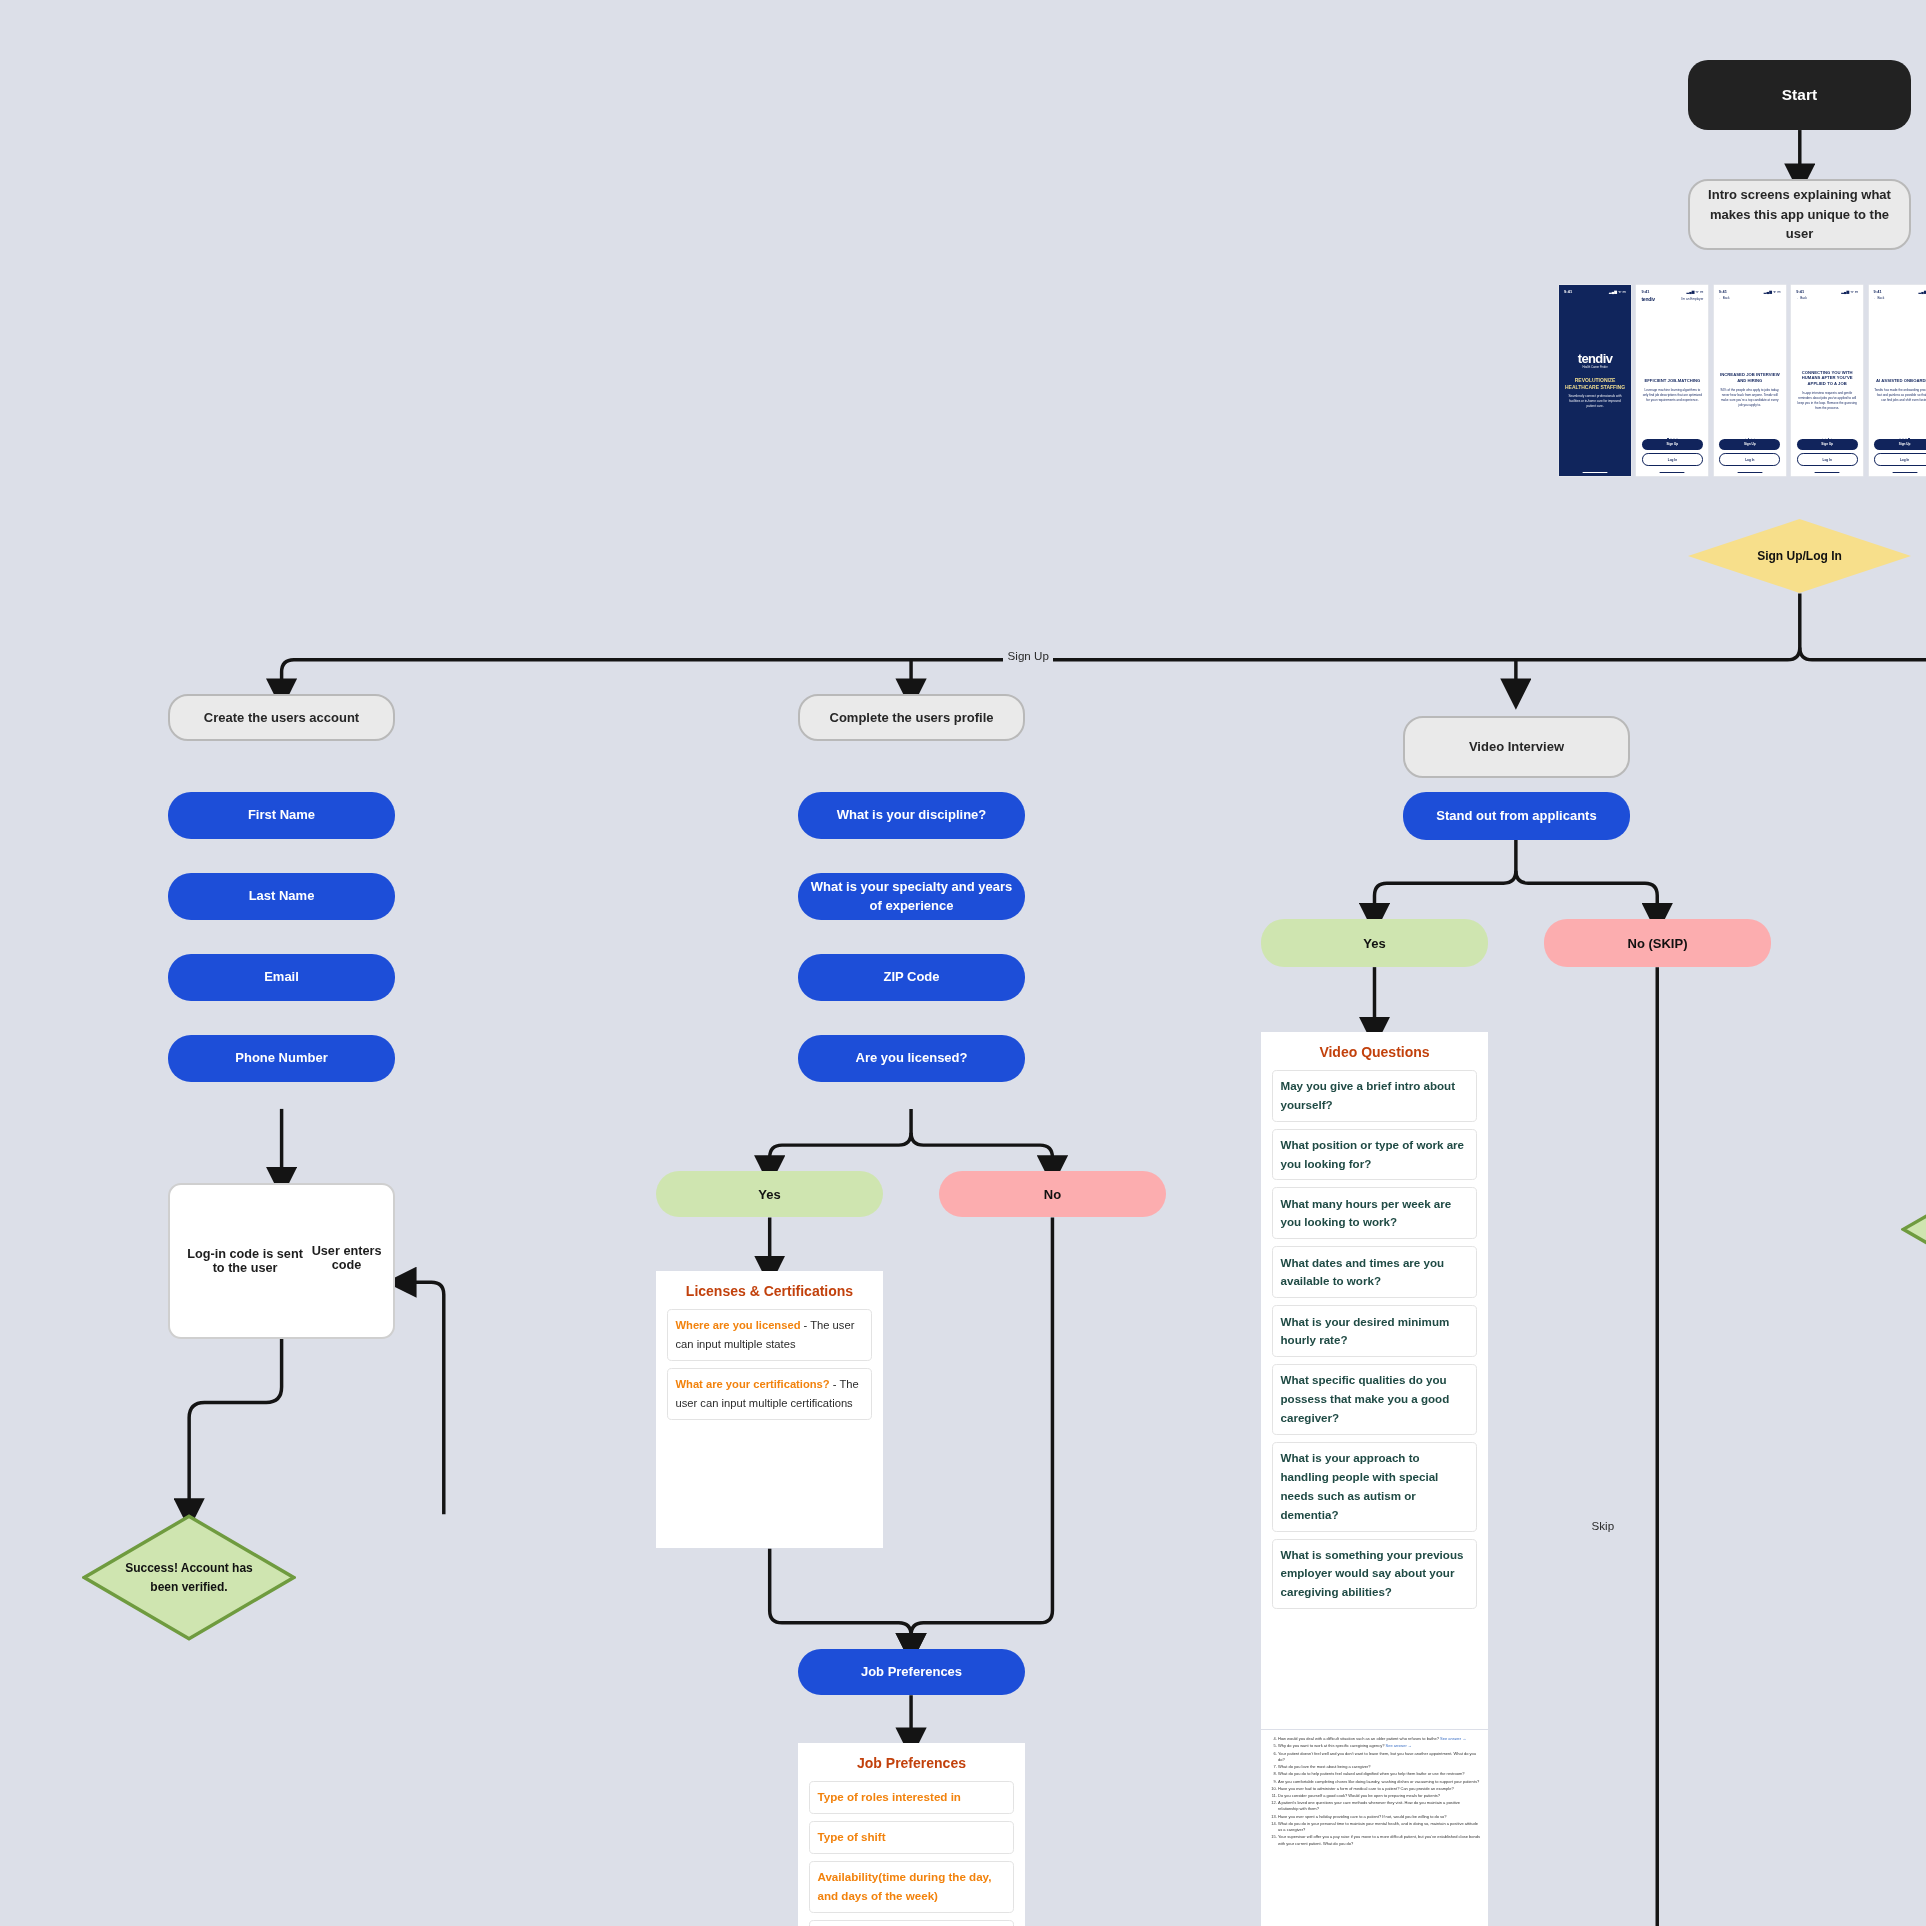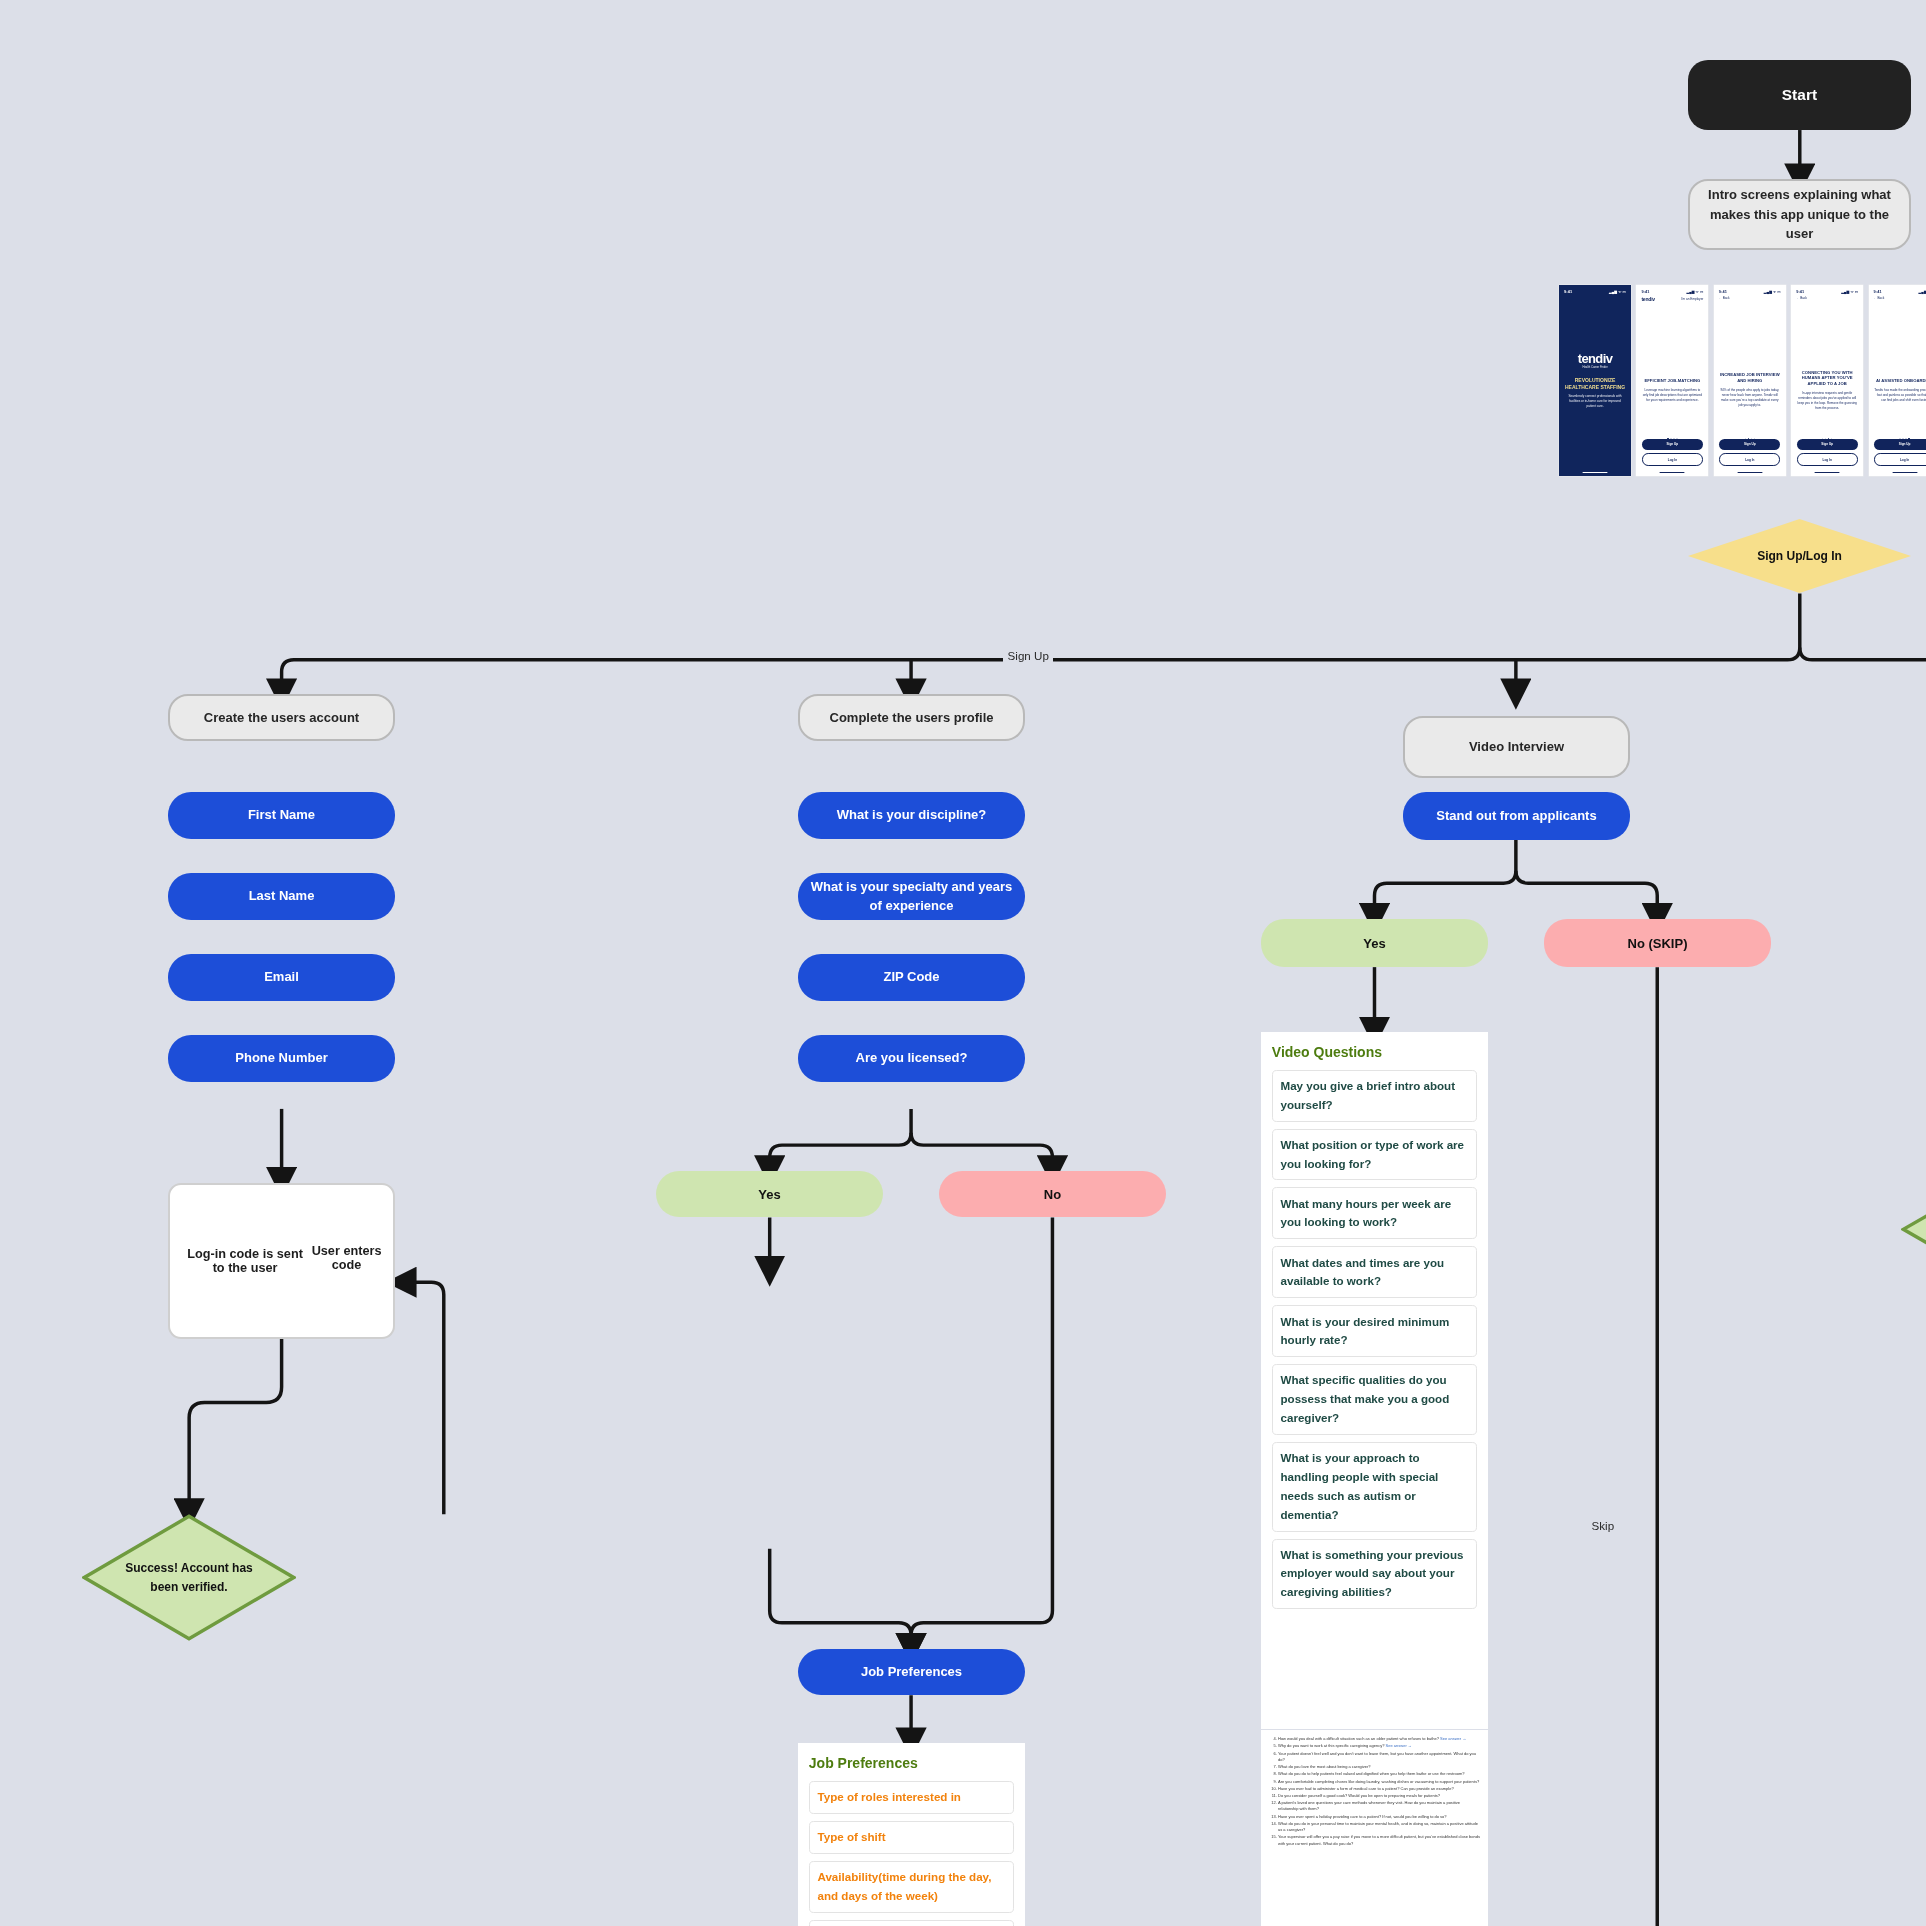--- a/index.html
+++ b/index.html
@@ -41,21 +41,21 @@
   .white-card {
     background:#ffffff; border:2.7px solid #cfcfcf; border-radius:13px;
     color:#1d1d1d; font-size:12.7px; font-weight:700;
     gap:0;
   }
   .plain-card {
     background:#ffffff; color:#1d1d1d;
     flex-direction:column; align-items:stretch; justify-content:flex-start;
     padding:11.6px 10.8px 13px 10.8px;
   }
-  .card-title { text-align:left; font-size:14px; font-weight:700; color:#4d7c0f; margin-bottom:10px; }
+  .card-title { text-align:center; font-size:14px; font-weight:700; color:#c2410c; margin-bottom:10px; }
   .q-item {
     border:0.8px solid #e3e3e3; border-radius:4.6px;
     padding:6.2px 7.7px; margin-bottom:7px;
     font-size:11.6px; font-weight:700; line-height:1.62;
   }
   .q-orange { color:#f2820c; }
   .q-teal { color:#1f4a44; }
   .lic-item { font-size:11.2px; line-height:1.7; font-weight:400; color:#2b2b2b; }
   .lic-item b { color:#f2820c; font-weight:700; }
 
@@ -345,20 +345,29 @@
   <div class="node grey-pill" style="left:798px; top:694px; width:227px; height:47px;">Complete the users profile</div>
 
   <div class="node navy-pill" style="left:798px; top:792px; width:227px; height:47px;">What is your discipline?</div>
   <div class="node navy-pill" style="left:798px; top:873px; width:227px; height:47px;">What is your specialty and years of experience</div>
   <div class="node navy-pill" style="left:798px; top:954px; width:227px; height:47px;">ZIP Code</div>
   <div class="node navy-pill" style="left:798px; top:1035px; width:227px; height:47px;">Are you licensed?</div>
 
   <div class="node green-pill" style="left:656px; top:1171px; width:227px; height:46px;">Yes</div>
   <div class="node red-pill" style="left:939px; top:1171px; width:227px; height:46px;">No</div>
 
+  <div class="plain-card" style="position:absolute; left:656px; top:1271px; width:227px; height:277px;">
+    <div class="card-title">Licenses &amp; Certifications</div>
+    <div class="q-item lic-item">
+      <b>Where are you licensed</b><span> - The user can input multiple states</span>
+    </div>
+    <div class="q-item lic-item">
+      <b>What are your certifications?</b><span> - The user can input multiple certifications</span>
+    </div>
+  </div>
 
   <div class="node navy-pill" style="left:798px; top:1649px; width:227px; height:46px;">Job Preferences</div>
 
   <div class="plain-card" style="position:absolute; left:798px; top:1743px; width:227px; height:428px;">
     <div class="card-title">Job Preferences</div>
     <div class="q-item q-orange">Type of roles interested in</div>
     <div class="q-item q-orange">Type of shift</div>
     <div class="q-item q-orange">Availability(time during the day, and days of the week)</div>
     <div class="q-item q-orange">Where do you want to work? (Different from ZIP code)</div>
 

